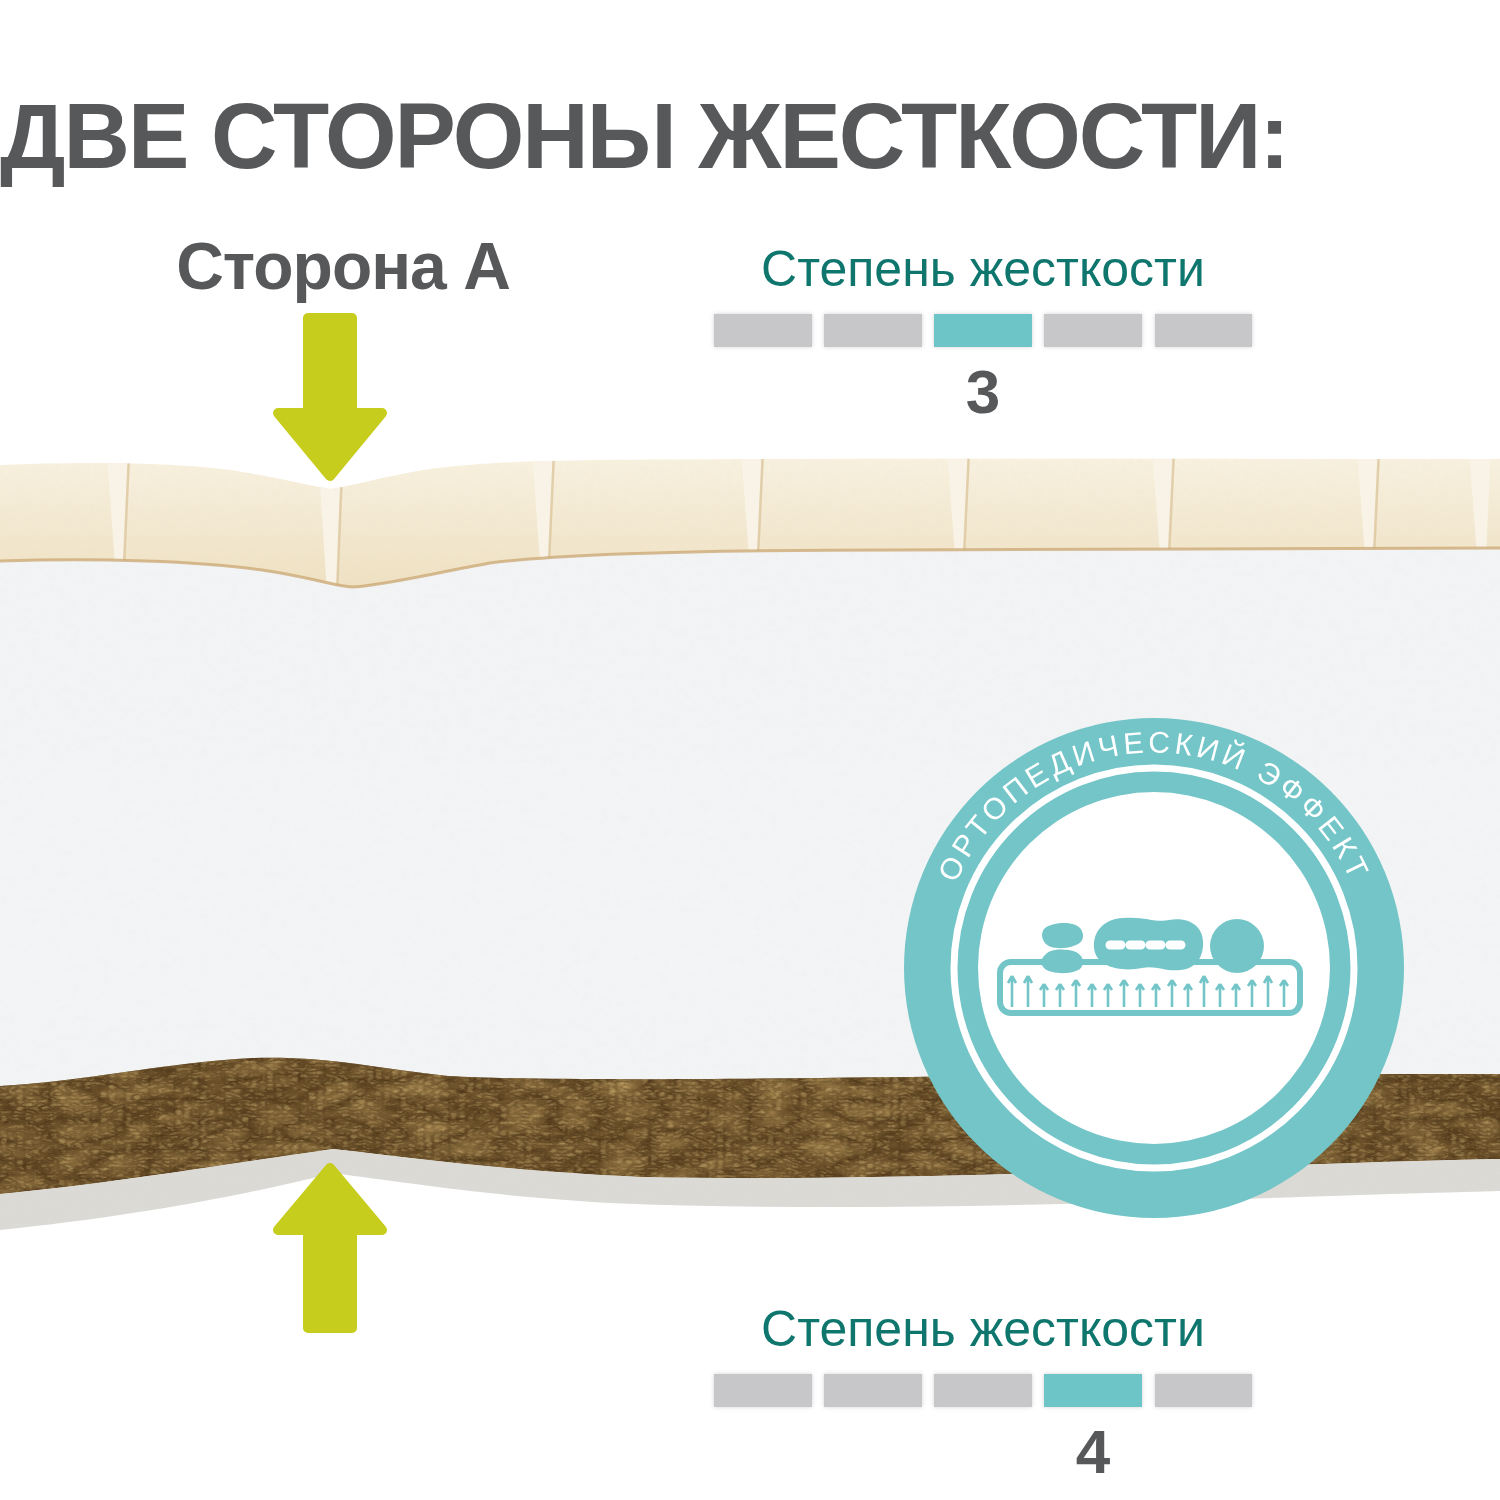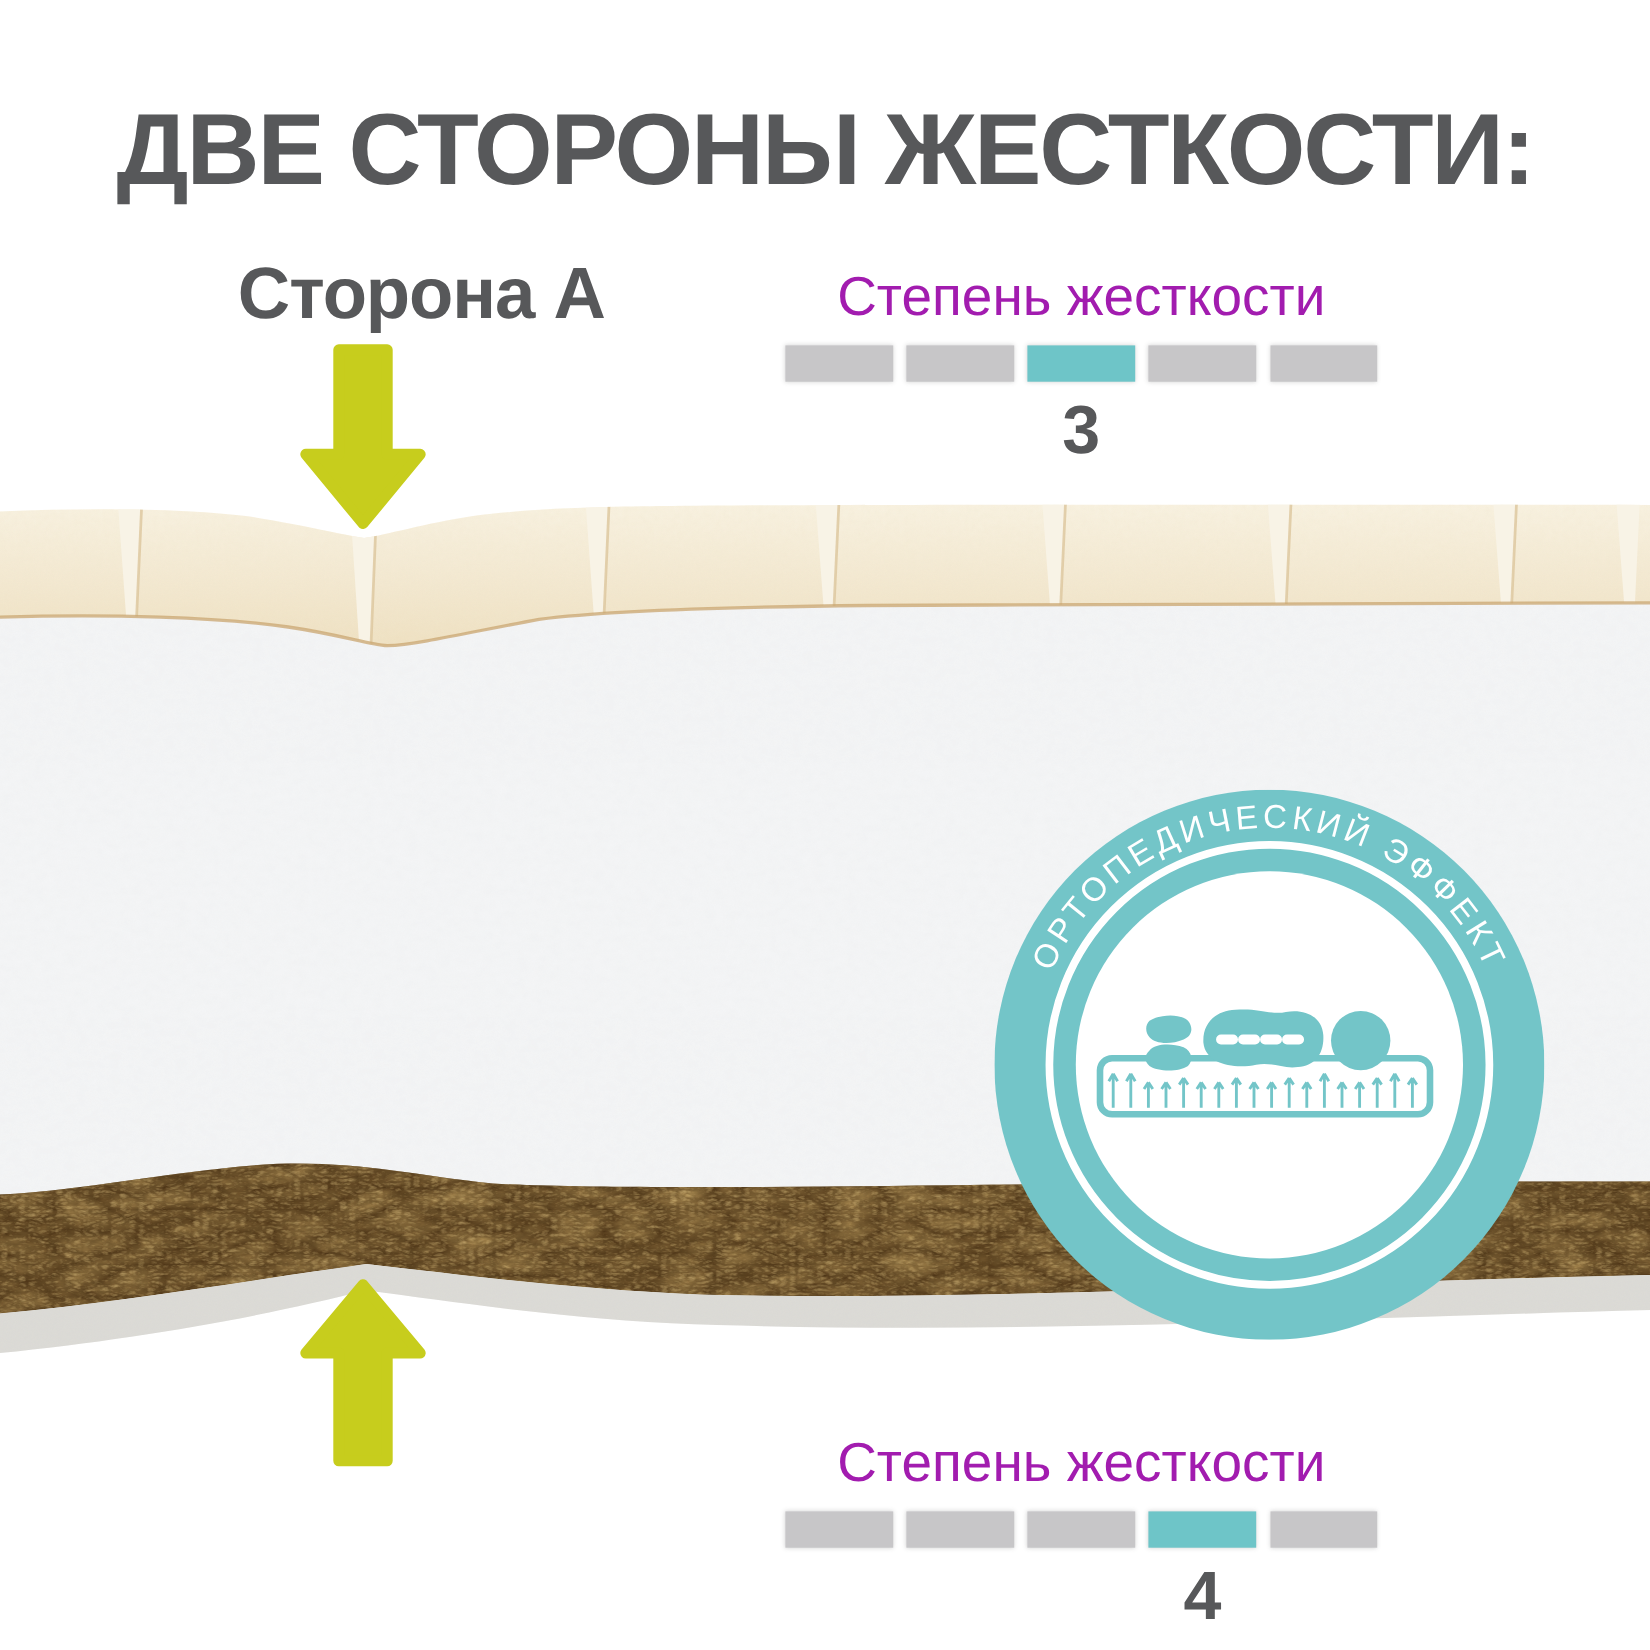--- a/index.html
+++ b/index.html
@@ -2,31 +2,31 @@
 <html><head>
 <meta charset="utf-8">
 <style>
   html,body{margin:0;padding:0;background:#ffffff;}
   .page{
     position:relative;width:1500px;height:1500px;background:#ffffff;overflow:hidden;
     font-family:"Liberation Sans", sans-serif;color:#57585a;
   }
   .abs{position:absolute;}
   .page-title{
-    left:0;top:84px;width:1500px;text-align:center;
+    left:0;top:84px;width:1500px;text-align:left;
     font-size:92px;font-weight:bold;letter-spacing:-2px;color:#57585a;white-space:nowrap;
   }
   .side-label{
     transform:translateX(-50%);
     font-size:66px;font-weight:bold;letter-spacing:-1px;color:#57585a;white-space:nowrap;
   }
   .scale{width:538px;}
   .scale-label{
     width:538px;text-align:center;font-size:50px;font-weight:normal;
-    color:#a21caf;line-height:62px;white-space:nowrap;
+    color:#0f766e;line-height:62px;white-space:nowrap;
   }
   .scale-row{
     position:relative;margin-top:14px;width:538px;height:33px;
     display:flex;gap:12.6px;
   }
   .seg{flex:1;background:#c7c6c8;box-shadow:0 0 4px rgba(80,80,80,.25);}
   .seg.active{background:#6ec5c8;}
   .scale-value{
     position:absolute;top:118px;transform:translateX(-50%);
     font-size:62px;font-weight:bold;color:#57585a;
@@ -124,21 +124,21 @@
       <rect x="0" y="1040" width="1500" height="170" clip-path="url(#clipCoir)" filter="url(#fCoirDark)"></rect>
       <rect x="0" y="1040" width="1500" height="170" clip-path="url(#clipCoir)" filter="url(#fCoirGold)" opacity="0.85"></rect>
     </g>
 
     <g>
       <path d="M0,1194 C110,1184 240,1162 333,1149 C420,1159 520,1172 640,1177 C900,1183 1250,1164 1500,1159 L1500,1191 C1250,1197 900,1215 610,1203 C490,1196 410,1183 332,1173 C245,1196 120,1218 0,1230 Z" fill="#dbdad6"></path>
       <rect x="0" y="1140" width="1500" height="110" clip-path="url(#clipGray)" filter="url(#fGray)" opacity="0.7"></rect>
     </g>
   </svg>
 
-  <div class="abs side-label" style="left:343px;top:228px;margin-left:40px;">Сторона А</div>
+  <div class="abs side-label" style="left:343px;top:228px;">Сторона А</div>
   <svg class="abs" style="left:270px;top:308px;" width="120" height="180" viewBox="0 0 120 180">
     <path d="M38,10 L82,10 L82,105 L112,105 L60,168 L8,105 L38,105 Z" fill="#c7cd1d" stroke="#c7cd1d" stroke-width="10" stroke-linejoin="round"></path>
   </svg>
 
   <div class="abs scale" style="left:714px;top:238px;">
     <div class="scale-label">Степень жесткости</div>
     <div class="scale-row">
         <div class="seg"></div>
         <div class="seg"></div>
         <div class="seg active"></div>

